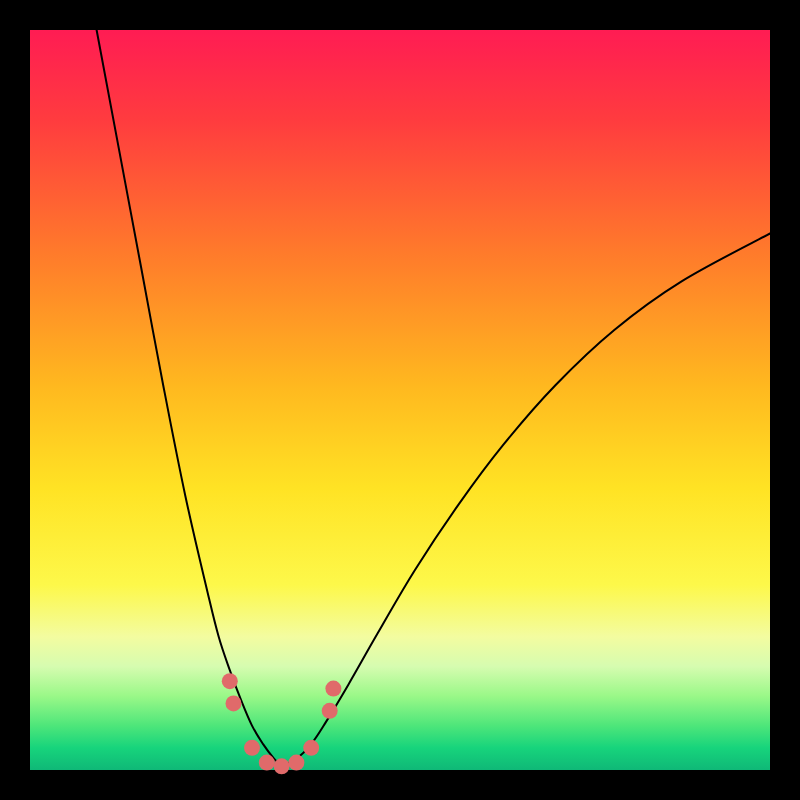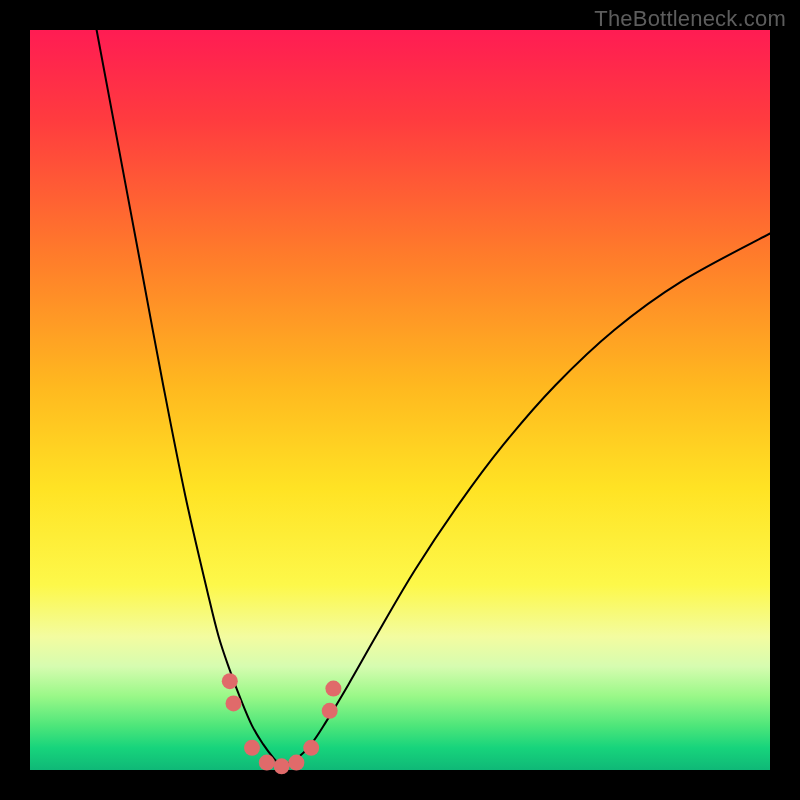--- a/index.html
+++ b/index.html
@@ -55,14 +55,13 @@
         <circle cx="203.50000000000003" cy="673.4" r="8" fill="#e06a6a"></circle>
         <circle cx="222" cy="717.8" r="8" fill="#e06a6a"></circle>
         <circle cx="236.8" cy="732.6" r="8" fill="#e06a6a"></circle>
         <circle cx="251.60000000000002" cy="736.3" r="8" fill="#e06a6a"></circle>
         <circle cx="266.4" cy="732.6" r="8" fill="#e06a6a"></circle>
         <circle cx="281.2" cy="717.8" r="8" fill="#e06a6a"></circle>
         <circle cx="299.70000000000005" cy="680.8" r="8" fill="#e06a6a"></circle>
         <circle cx="303.4" cy="658.6" r="8" fill="#e06a6a"></circle>
       </svg>
   </div>
-  <div class="watermark">TheBottleneck.com</div>
 </div>
 
 </body></html>

